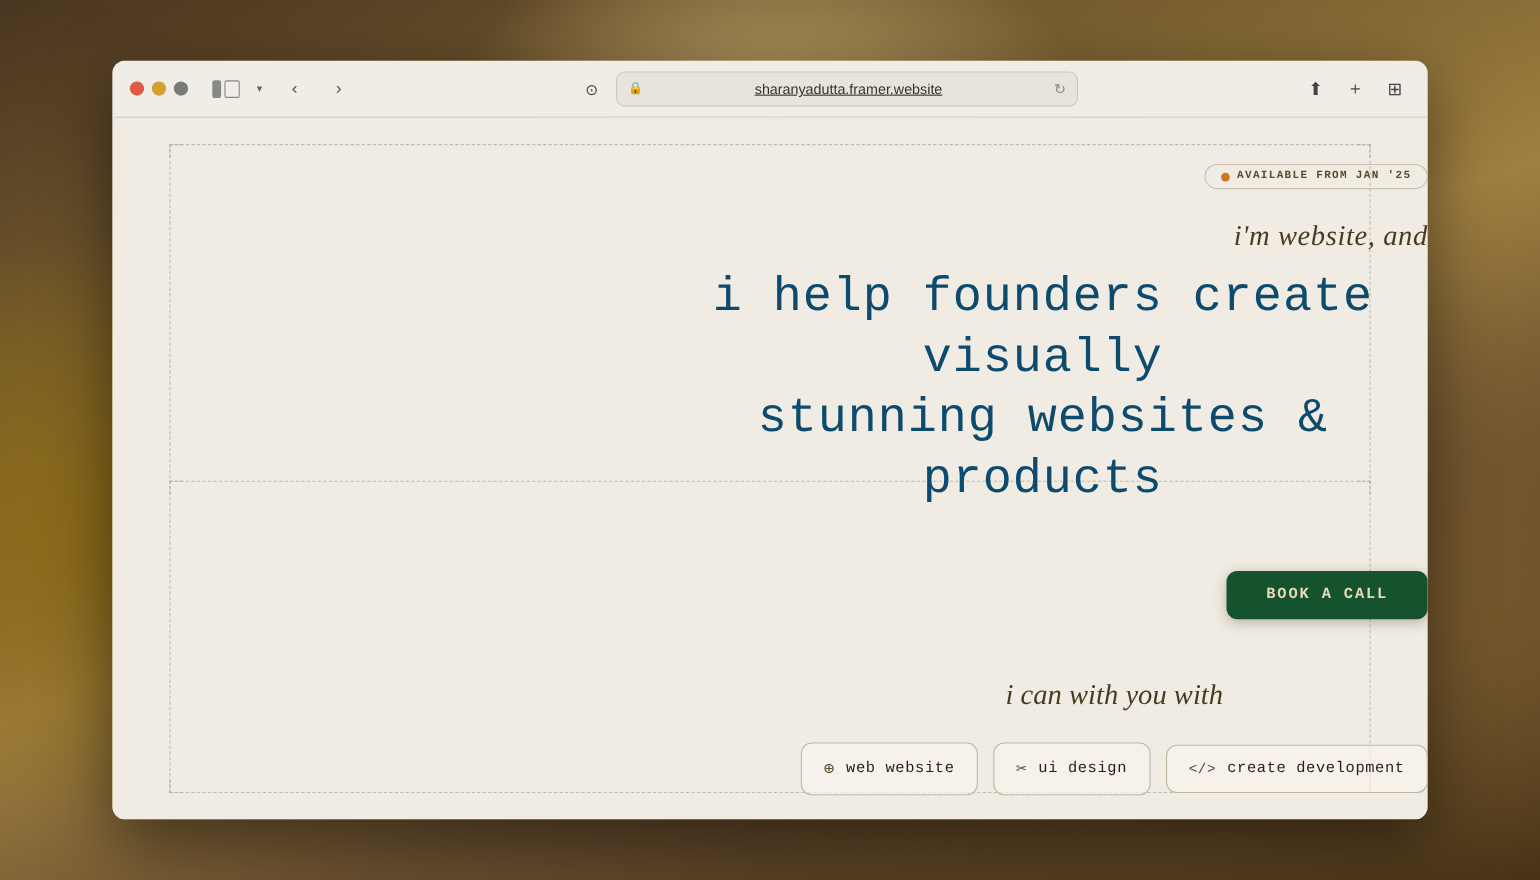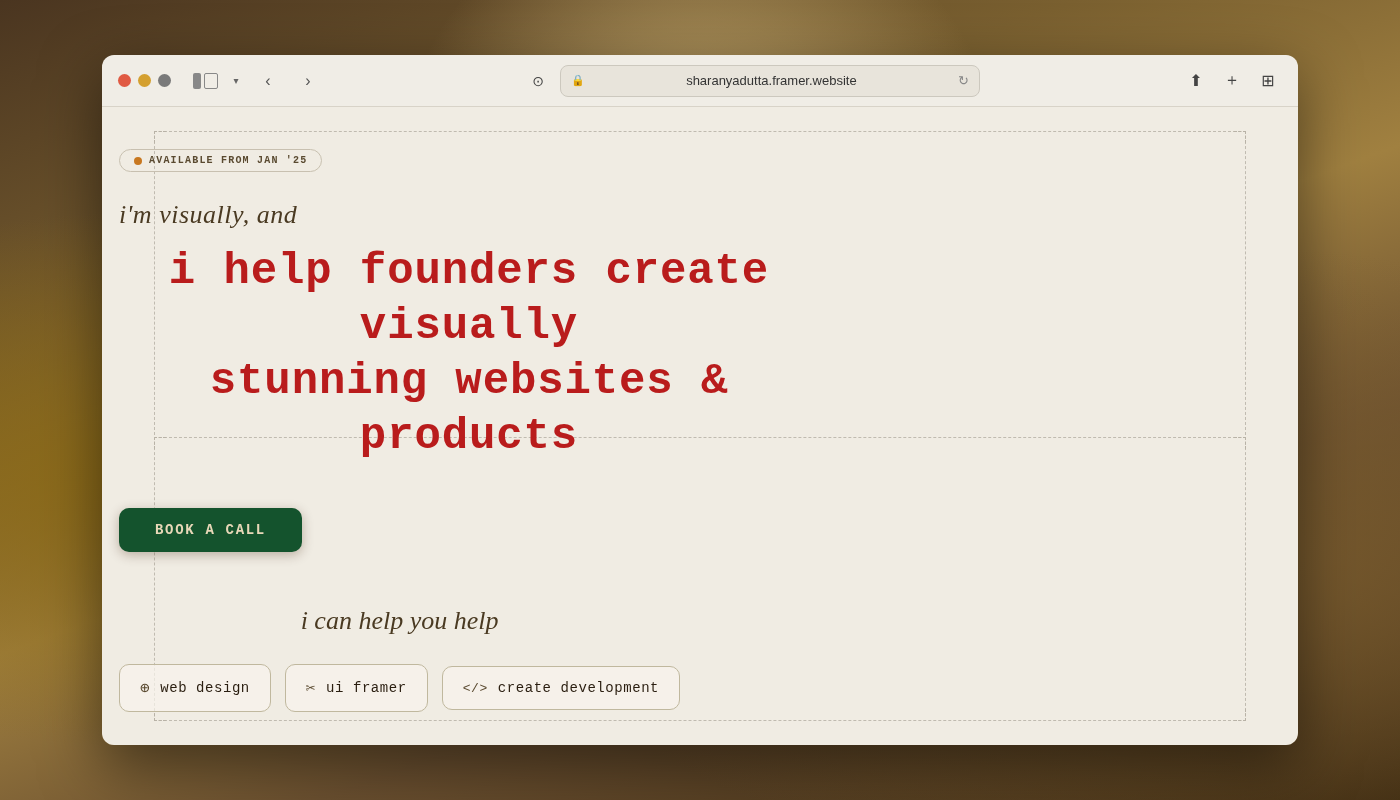--- a/index.html
+++ b/index.html
@@ -131,20 +131,21 @@
     .lock-icon {
       color: #888;
       font-size: 11px;
     }
 
     .url-text {
       font-size: 13px;
       color: #333;
       flex: 1;
       text-align: center;
+      text-decoration: underline;
     }
 
     .refresh-icon {
       color: #888;
       font-size: 13px;
       cursor: pointer;
     }
 
     .toolbar-right {
       display: flex;
@@ -223,21 +224,21 @@
     }
     .guide-vline.left { left: 52px; }
     .guide-vline.right { right: 52px; }
 
     
     .page-content {
       position: relative;
       z-index: 1;
       display: flex;
       flex-direction: column;
-      align-items: flex-start;
+      align-items: flex-end;
       padding-top: 42px;
       padding-left: 17px;
     }
 
     
     .availability-badge {
       display: flex;
       align-items: center;
       gap: 7px;
       border: 1px solid #c8c0b0;
@@ -272,26 +273,26 @@
       color: #4a3a22;
       margin-bottom: 14px;
       font-weight: 400;
       letter-spacing: 0.02em;
     }
 
     
     .main-heading {
       font-family: 'Courier New', Courier, monospace;
       font-size: 44px;
-      color: #b91c1c;
+      color: #0c4a6e;
       text-align: center;
-      font-weight: 700;
+      font-weight: 400;
       line-height: 1.25;
       letter-spacing: 0.02em;
-      margin-bottom: 44px;
+      margin-bottom: 55px;
       max-width: 700px;
     }
 
     
     .cta-button {
       background: #14532d;
       color: #e8d8b8;
       border: none;
       border-radius: 10px;
       padding: 14px 36px;
@@ -407,40 +408,40 @@
       <div class="guide-corner br"></div>
     </div>
 
     <div class="page-content">
 
       <div class="availability-badge">
         <div class="badge-dot"></div>
         <span class="badge-text">AVAILABLE FROM JAN '25</span>
       </div>
 
-      <div class="italic-subtitle">i'm visually, and</div>
+      <div class="italic-subtitle">i'm website, and</div>
 
       <div class="main-heading">
         <span>i help founders create visually</span><br>
         <span>stunning websites &amp; products</span>
       </div>
 
       <button class="cta-button">BOOK A CALL</button>
 
       <div class="section-2">
-        <div class="section-subtitle">i can help you help</div>
+        <div class="section-subtitle">i can with you with</div>
 
         <div class="service-cards">
           <div class="service-card">
             <span class="service-icon">⊕</span>
-            <span>web design</span>
+            <span>web website</span>
           </div>
           <div class="service-card">
             <span class="service-icon">✂</span>
-            <span>ui framer</span>
+            <span>ui design</span>
           </div>
           <div class="service-card">
             <span class="service-icon" style="font-size:13px; font-family:'Courier New', monospace;">&lt;/&gt;</span>
             <span>create development</span>
           </div>
         </div>
       </div>
 
     </div>
   </div>

